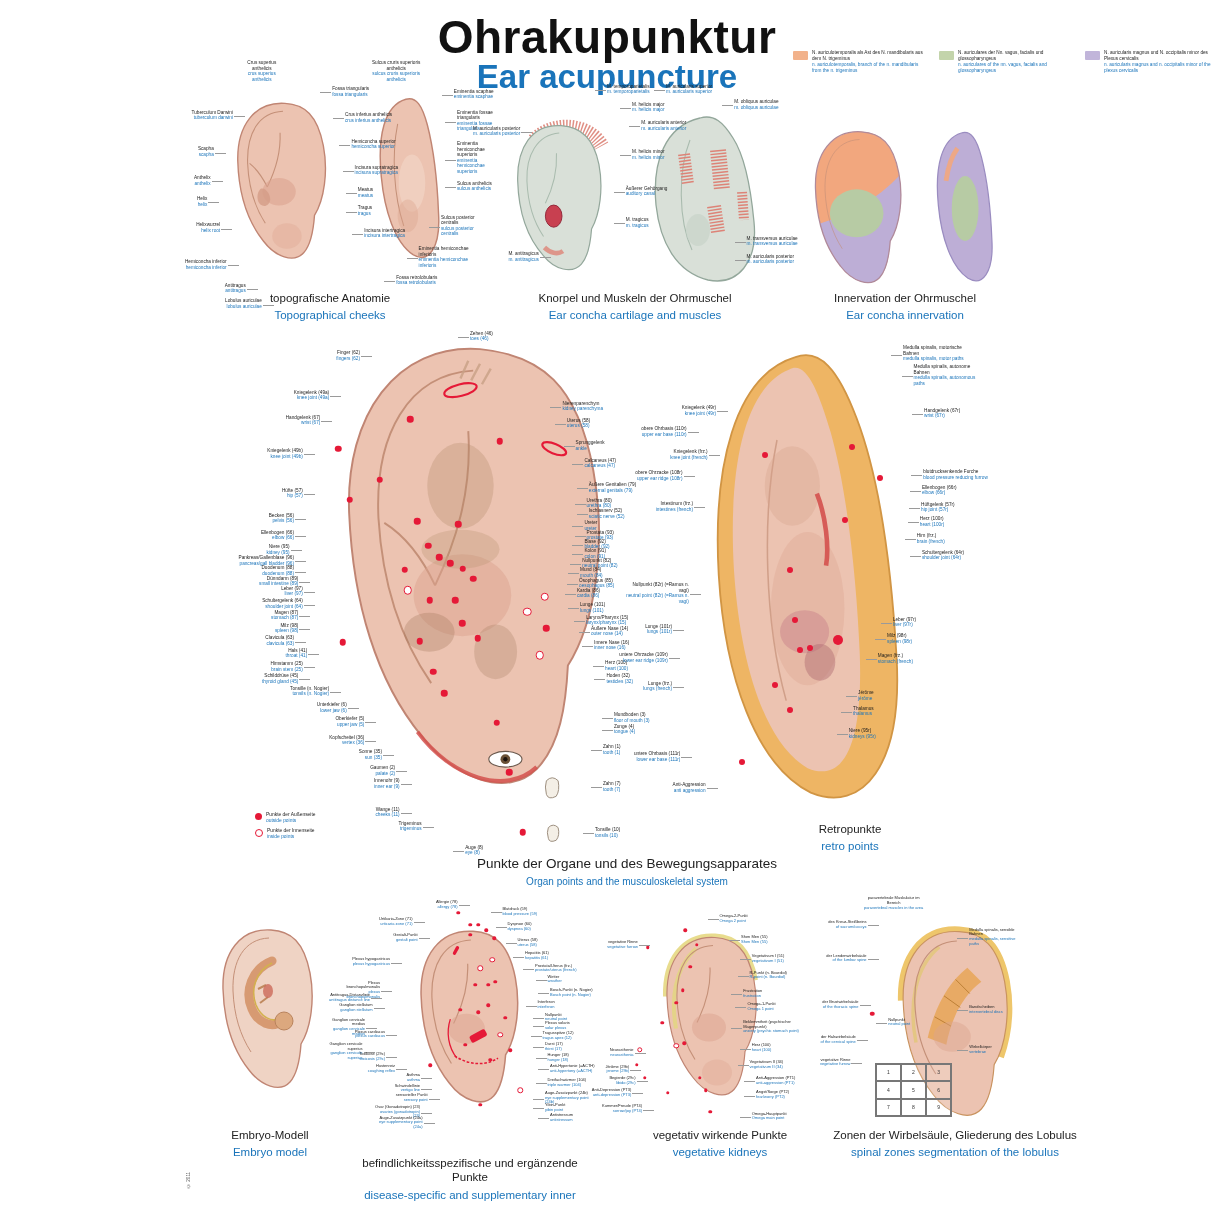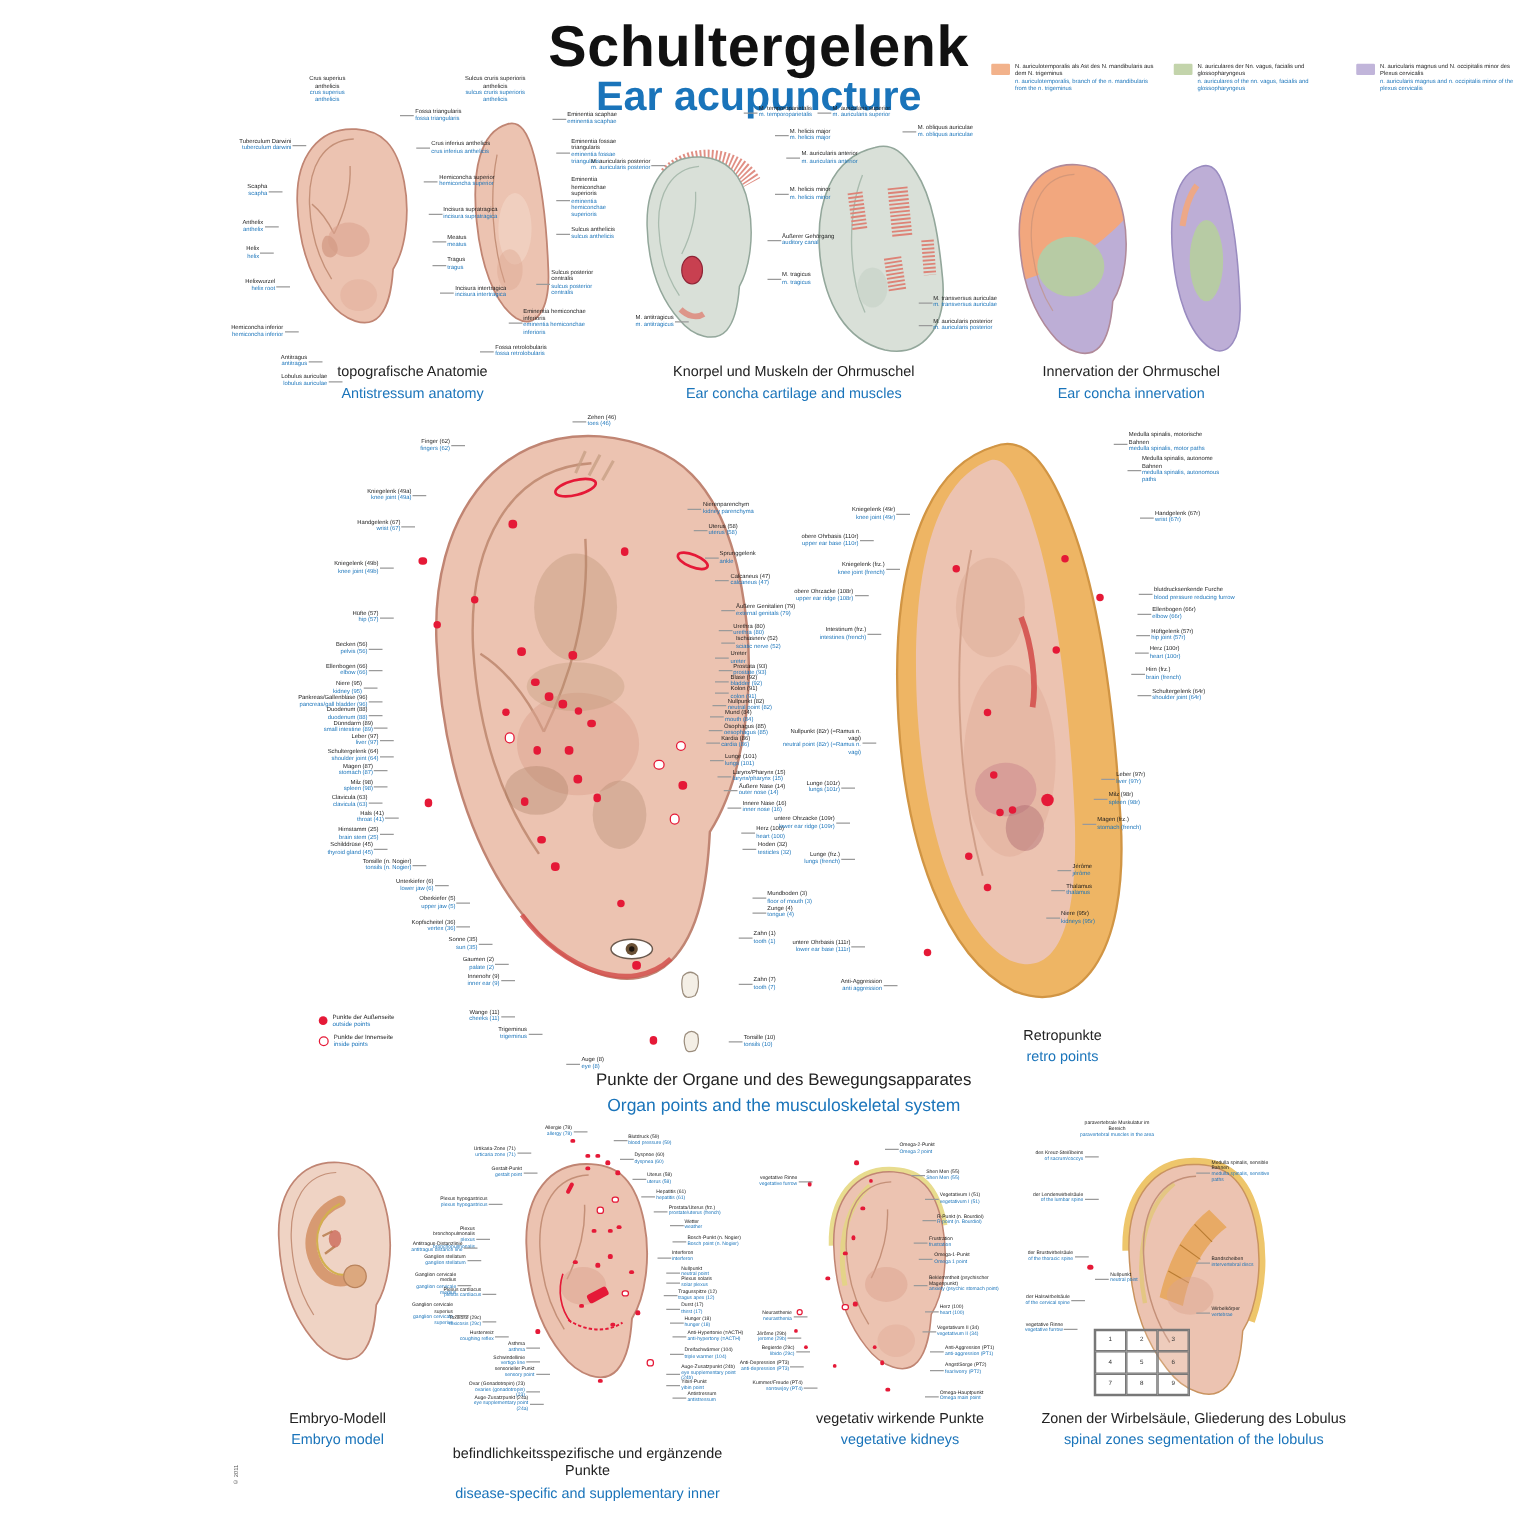--- a/index.html
+++ b/index.html
@@ -22,21 +22,21 @@
   .lbl-r::after{content:"";position:absolute;right:-12px;top:55%;width:11px;height:1px;background:#9a9a9a}
   .sm .lbl{font-size:4px;width:46px}
   
   .dot{position:absolute;border-radius:50%;background:#e51937;transform:translate(-50%,-50%);z-index:5}
   .dot.open{background:#fff;border:1.3px solid #e51937}
   
   .caption{position:absolute;text-align:center;z-index:7}
   .caption .de{font-size:11.5px;color:#222;line-height:1.25}
   .caption .en{font-size:11.5px;color:#1a74ba;line-height:1.25;margin-top:3px}
   .caption-lg .de{font-size:13.5px}
-  .caption-lg .en{font-size:14px}
+  .caption-lg .en{font-size:10px}
   
   .ilegend{position:absolute;left:793px;top:50px;width:424px;display:flex;gap:14px;z-index:7}
   .ile{display:flex;gap:4px;width:134px}
   .ile .sw{width:15px;height:9px;flex:none;margin-top:1px;border-radius:1px}
   .ile .txt{font-size:4.7px;line-height:1.25}
   .ile .de{color:#1c1c1c}
   .ile .en{color:#1a74ba}
   
   .plegend{position:absolute;left:255px;top:812px;width:130px;z-index:7}
   .prow{display:flex;gap:4px;margin-bottom:4px}
@@ -50,21 +50,21 @@
          border:1px solid #777;z-index:6;background:rgba(255,255,255,0.15)}
   .lgrid div{border:0.5px solid #777;font-size:5px;color:#333;display:flex;align-items:center;justify-content:center}
   .copyright{position:absolute;left:186px;top:1126px;height:62px;writing-mode:vertical-rl;
              transform:rotate(180deg);font-size:4.6px;color:#555;z-index:7}
 </style>
 </head>
 <body>
 
 <div class="poster">
 
-  <div class="title">Schultergelenk</div>
+  <div class="title">Ohrakupunktur</div>
   <div class="subtitle">Ear acupuncture</div>
   <div class="copyright">© 2011</div>
 
   <div class="ilegend">
       <div class="ile">
         <span class="sw" style="background: rgb(242, 178, 139);"></span>
         <div class="txt">
           <div class="de">N. auriculotemporalis als Ast des N. mandibularis aus dem N. trigeminus</div>
           <div class="en">n. auriculotemporalis, branch of the n. mandibularis from the n. trigeminus</div>
         </div>
@@ -284,21 +284,21 @@
     </svg>
     <svg class="ear" style="left:132px;top:8px;width:86px;height:205px" viewBox="0 0 90 170">
       <path d="M38 6 C17 12 10 42 14 82 C17 114 27 146 45 158 C60 167 72 152 70 118 C69 92 66 58 59 31 C54 12 48 3 38 6 Z" fill="#bdaed6" stroke="#9a8cc0" stroke-width="1.3"></path>
       <ellipse cx="42" cy="85" rx="14" ry="34" fill="#b7cba4"></ellipse>
       <path d="M34 22 C28 30 24 42 22 56" stroke="#f2a77e" stroke-width="5" fill="none" opacity="0.9"></path>
     </svg>
   </section>
 
   <div class="caption" style="left:205px;top:291px;width:250px">
     <div class="de">topografische Anatomie</div>
-    <div class="en">Antistressum anatomy</div>
+    <div class="en">Topographical cheeks</div>
   </div>
   <div class="caption" style="left:500px;top:291px;width:270px">
     <div class="de">Knorpel und Muskeln der Ohrmuschel</div>
     <div class="en">Ear concha cartilage and muscles</div>
   </div>
   <div class="caption" style="left:770px;top:291px;width:270px">
     <div class="de">Innervation der Ohrmuschel</div>
     <div class="en">Ear concha innervation</div>
   </div>
 

